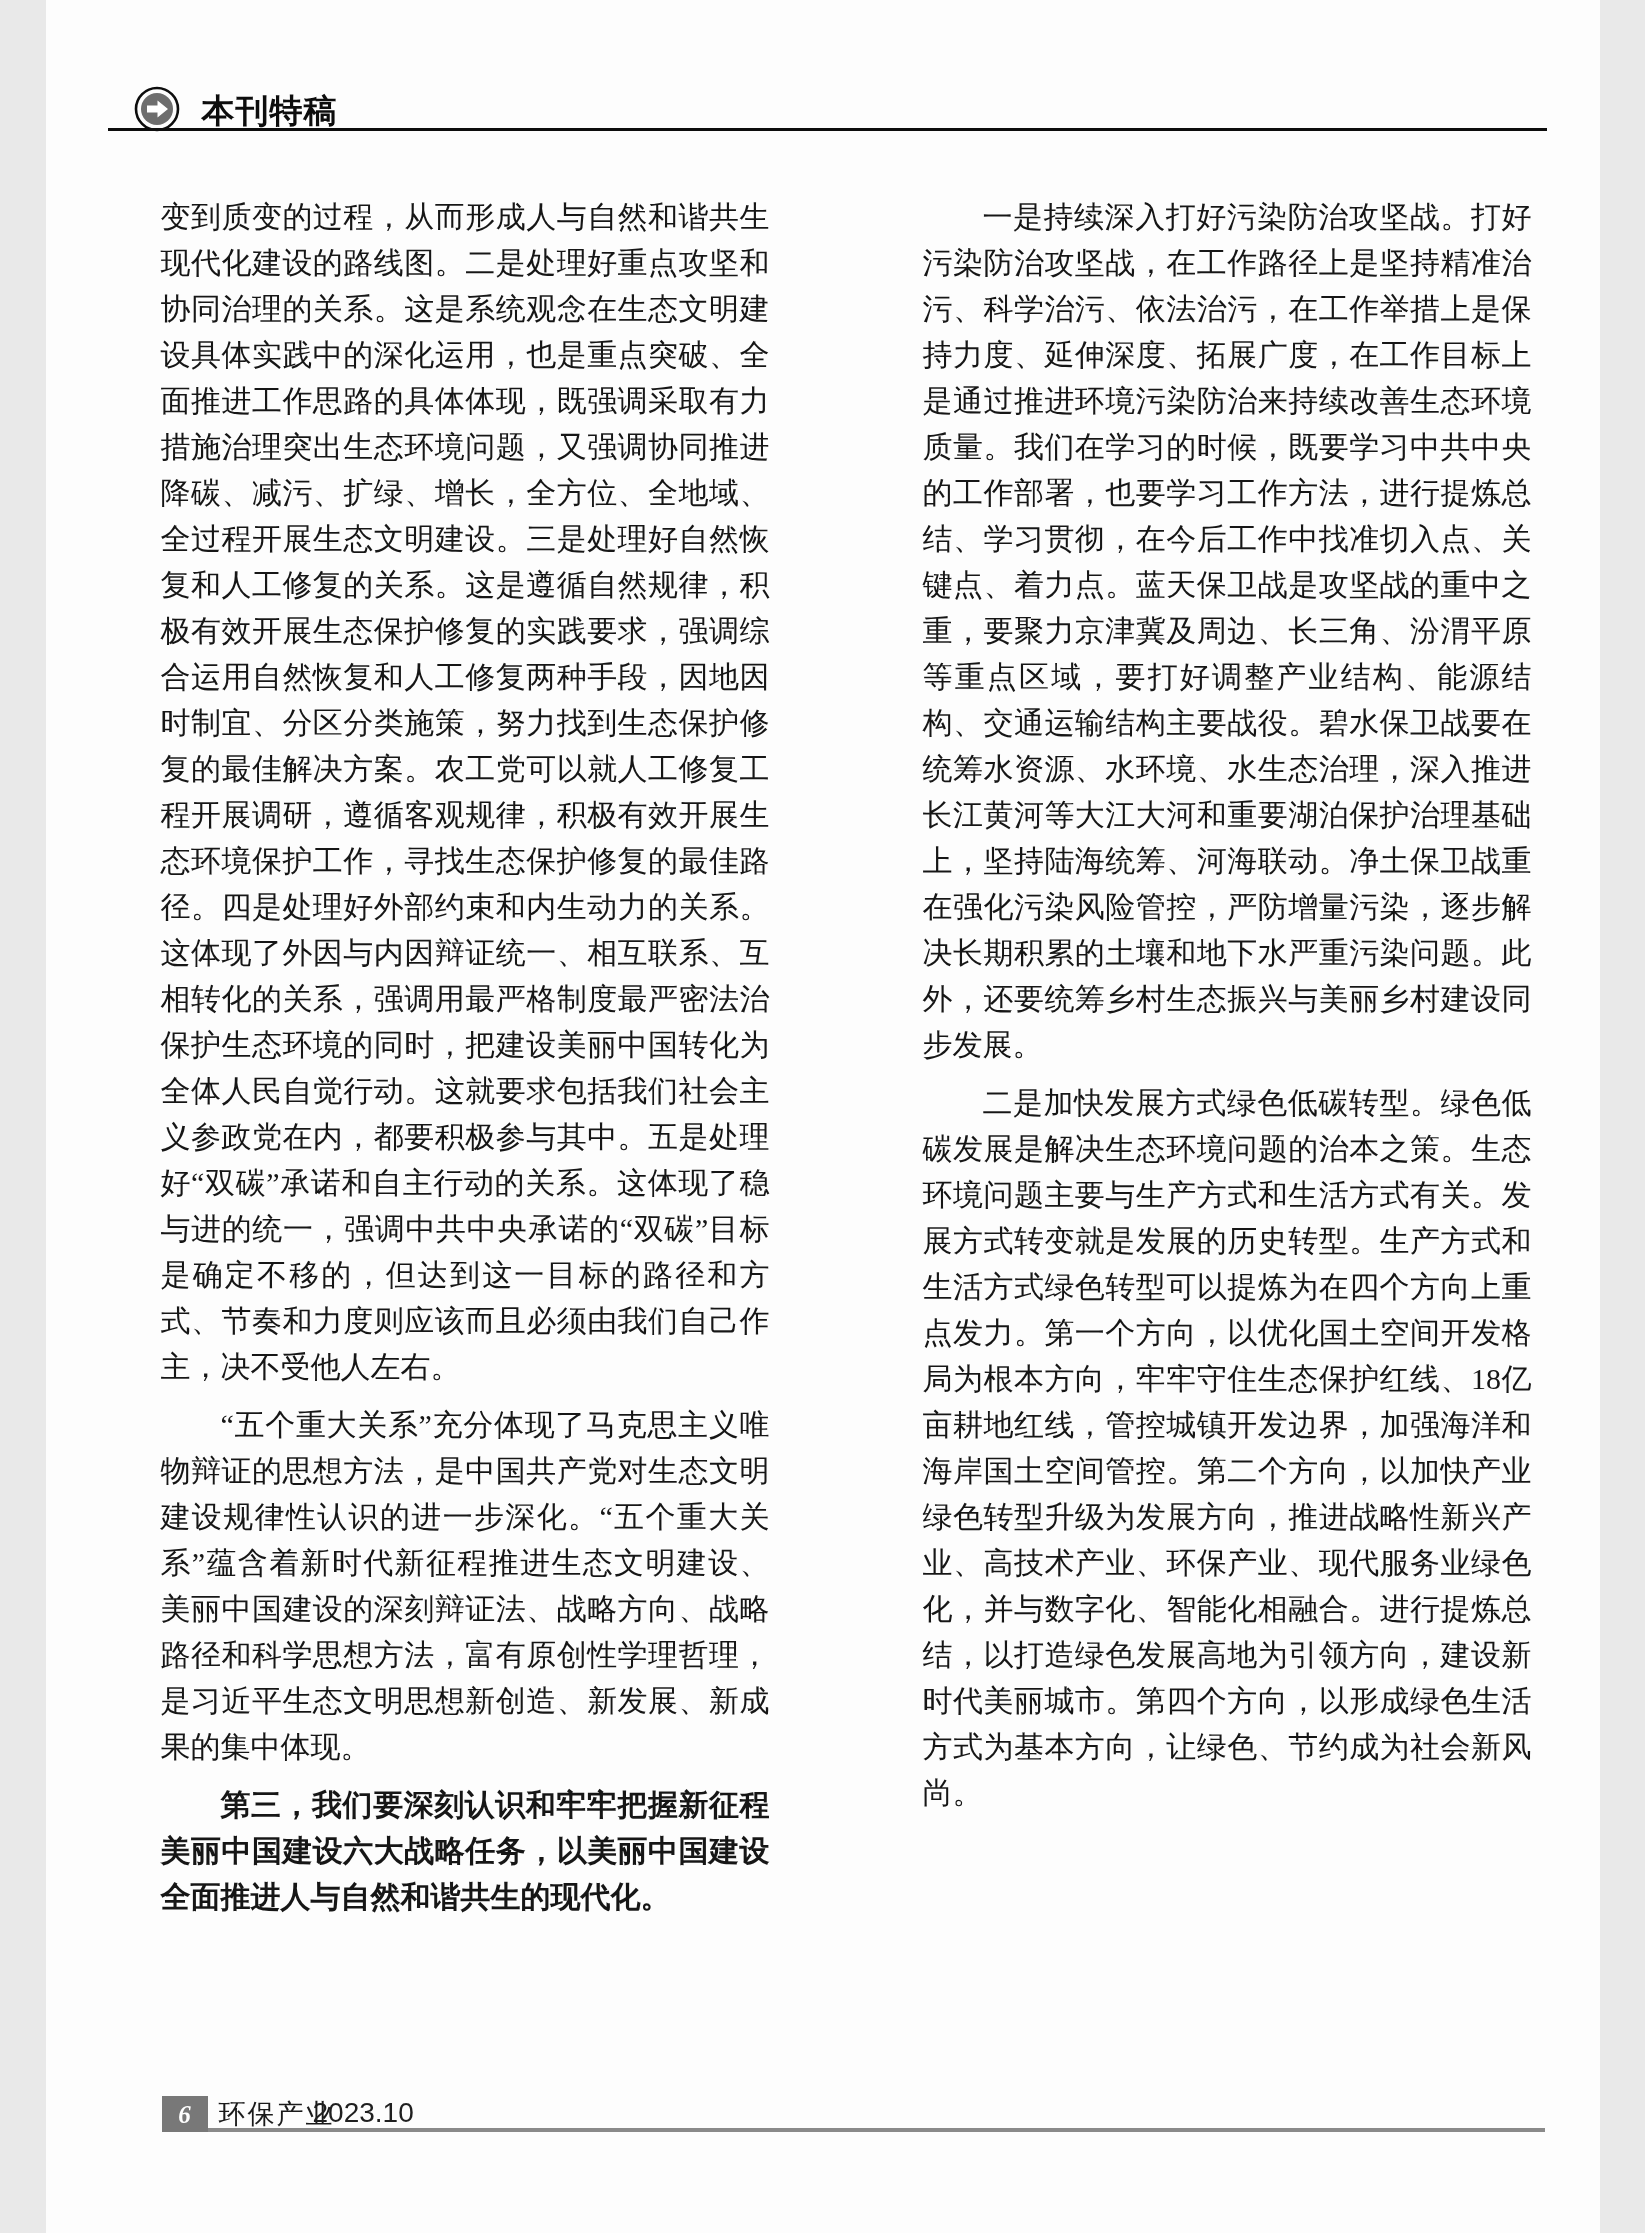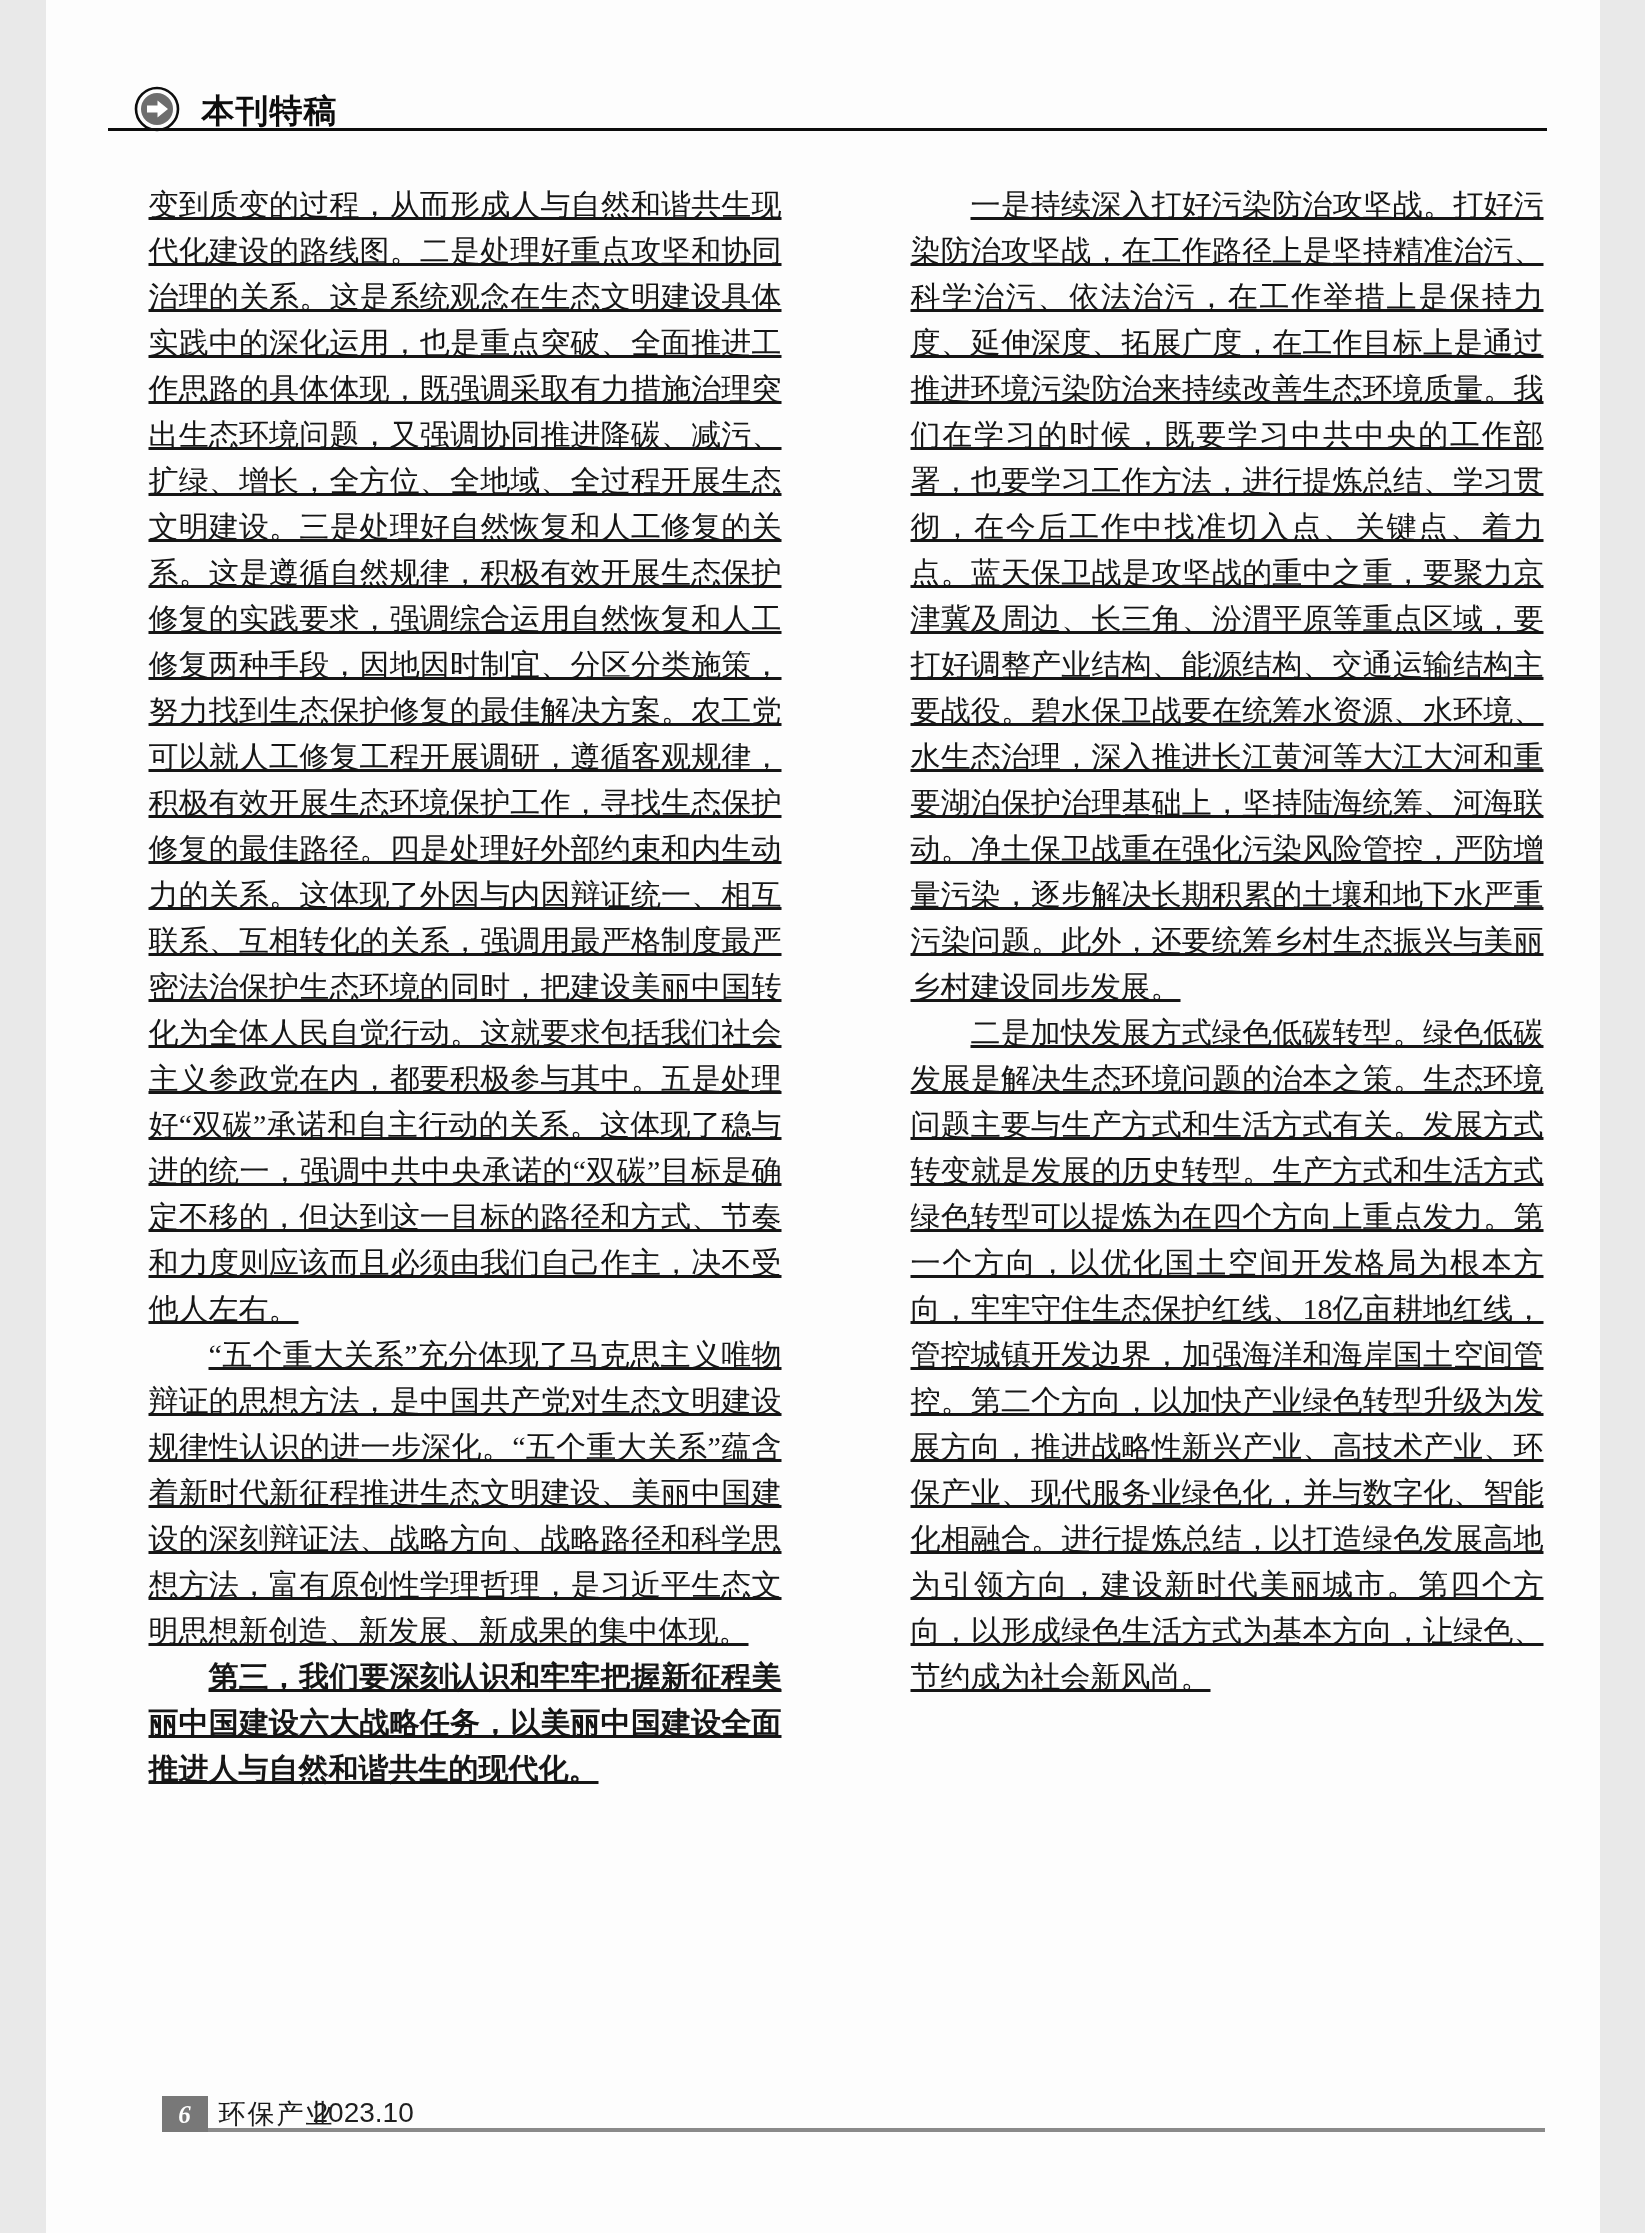--- a/index.html
+++ b/index.html
@@ -23,21 +23,21 @@
   }
   .hdr-rule{position:absolute;left:62px;top:128px;width:1439px;height:3px;background:#0d0d0d;}
   
   .col{
     position:absolute;top:182px;width:633px;
     font-size:30px;line-height:46px;
     text-align:justify;color:#161616;
   }
   .col-left{left:103px;}
   .col-right{left:865px;}
-  .para{margin:0;padding:0;text-decoration:underline;}
+  .para{margin:12px;padding:0;}
   .para.indent{text-indent:2em;}
   .para.emphasis{font-weight:700;}
   
   .page-num-box{
     position:absolute;left:116px;top:2096px;width:46px;height:36px;
     background:#787878;
     display:flex;align-items:center;justify-content:center;
   }
   .page-num-box span{
     color:#ffffff;font-family:"Liberation Serif","DejaVu Serif",serif;

